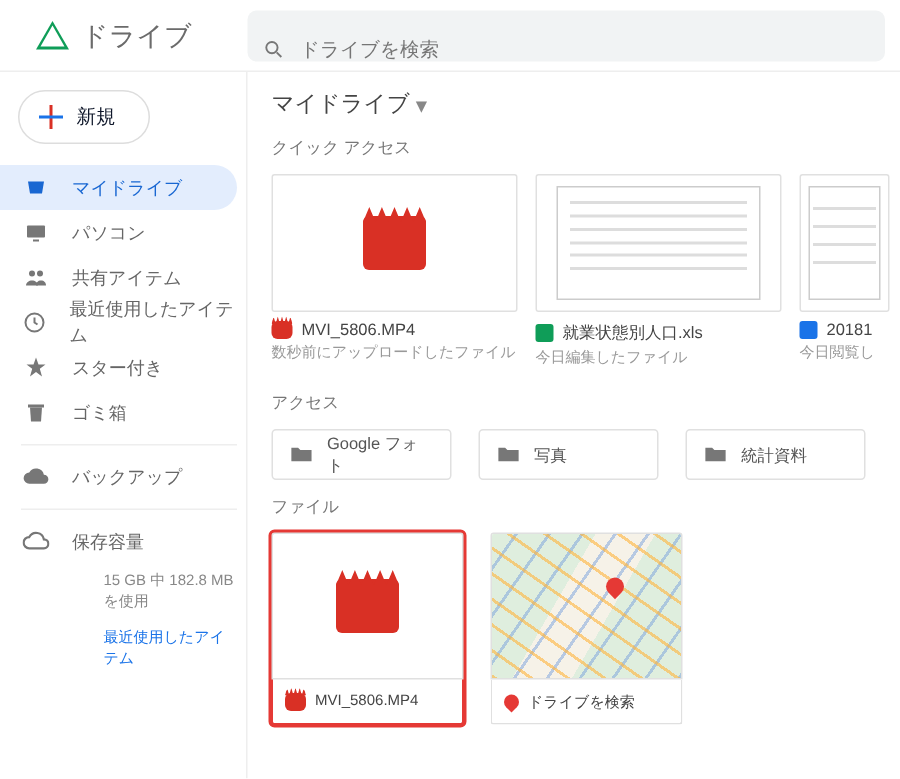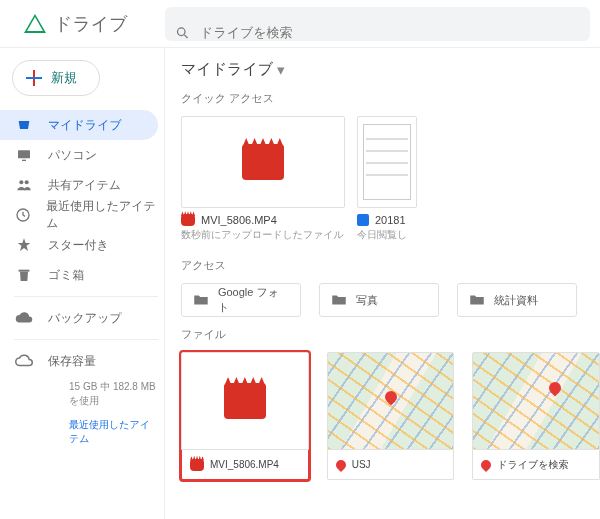--- a/index.html
+++ b/index.html
@@ -5,21 +5,21 @@
   * { box-sizing: border-box; }
   body { margin:0; font-family:"Arial","Hiragino Sans","Meiryo",sans-serif; font-size:12px; color:#555; background:#fff; width:600px; height:519px; overflow:hidden; }
   .hdr { display:flex; align-items:center; height:48px; border-bottom:1px solid #eee; }
   .app-title { display:flex; align-items:center; width:165px; padding-left:24px; }
   .app-title-txt { font-size:18px; color:#6b6b6b; margin-left:8px; }
   .search { display:flex; align-items:flex-end; flex:1; background:#f1f3f4; height:34px; border-radius:6px; margin:7px 10px 7px 0; padding:0 10px; color:#777; }
   .search input { border:none; background:transparent; outline:none; font-size:13px; color:#555; margin-left:8px; width:100%; }
 
   .body { display:flex; height:471px; }
   .side { width:165px; padding-top:8px; border-right:1px solid #eee; }
-  .new-btn { display:flex; align-items:center; height:36px; width:88px; margin:4px 0 14px 12px; border:1px solid #ddd; border-radius:20px; padding:0 12px; font-size:13px; color:#0f766e; }
+  .new-btn { display:flex; align-items:center; height:36px; width:88px; margin:4px 0 14px 12px; border:1px solid #ddd; border-radius:20px; padding:0 12px; font-size:13px; color:#0f172a; }
   .nav-item { display:flex; align-items:center; height:30px; padding-left:14px; font-size:12px; color:#666; border-radius:0 15px 15px 0; margin-right:6px;  cursor:pointer;}
   .nav-item.active { background:#e3edfd; color:#1967d2; }
   .nav-item.active .nic { color:#1967d2; }
   .nic { width:20px; height:20px; margin-right:14px; color:#777; display:flex; align-items:center; justify-content:center;}
   .nav-sep { height:1px; background:#eee; margin:6px 6px 6px 14px; }
   .storage { padding:4px 8px 0 69px; font-size:10px; color:#888; }
   .storage-link { color:#1a73e8; margin-top:6px; }
 
   .main { flex:1; padding:12px 0 0 16px; overflow:hidden; }
   .crumb { font-size:15px; color:#444; display:flex; align-items:center; margin-bottom:12px;}
@@ -190,20 +190,37 @@
     <div class="qa-row">
       <div class="qa-card">
         <div class="qa-thumb">
             <span class="clap"></span>
           </div>
         <div class="qa-cap">
             <span class="clap sm mini-ic"></span>
             <span>MVI_5806.MP4</span>
           </div>
         <div class="qa-sub">数秒前にアップロードしたファイル</div>
+      </div>
+      <div class="qa-card">
+        <div class="qa-thumb">
+          <div class="doc-thumb">
+              <div class="ln" style="top:12%"></div>
+              <div class="ln" style="top:24%"></div>
+              <div class="ln" style="top:36%"></div>
+              <div class="ln" style="top:48%"></div>
+              <div class="ln" style="top:60%"></div>
+              <div class="ln" style="top:72%"></div>
+            </div>
+        </div>
+        <div class="qa-cap">
+            <span class="sq green"></span>
+            <span>就業状態別人口.xls</span>
+          </div>
+        <div class="qa-sub">今日編集したファイル</div>
       </div>
       <div class="qa-card" style="width:60px">
         <div class="qa-thumb">
           <div class="doc-thumb">
               <div class="ln" style="top:18%"></div>
               <div class="ln" style="top:34%"></div>
               <div class="ln" style="top:50%"></div>
               <div class="ln" style="top:66%"></div>
             </div>
         </div>
@@ -244,31 +261,20 @@
             <span class="clap"></span>
           </div>
         <div class="file-cap">
             <span class="clap sm mini-ic"></span>
             <span>MVI_5806.MP4</span>
           </div>
       </div>
       <div class="file-card">
         <div class="file-thumb">
             <div class="mappy">
-              <span class="pin"></span>
-            </div>
-          </div>
-        <div class="file-cap">
-            <span class="pin sm"></span>
-            <span>USJ</span>
-          </div>
-      </div>
-      <div class="file-card">
-        <div class="file-thumb">
-            <div class="mappy">
               <span class="pin" style="left:60%;top:30%"></span>
             </div>
           </div>
         <div class="file-cap">
             <span class="pin sm"></span>
             <span>ドライブを検索</span>
           </div>
       </div>
     </div>
   </div>

